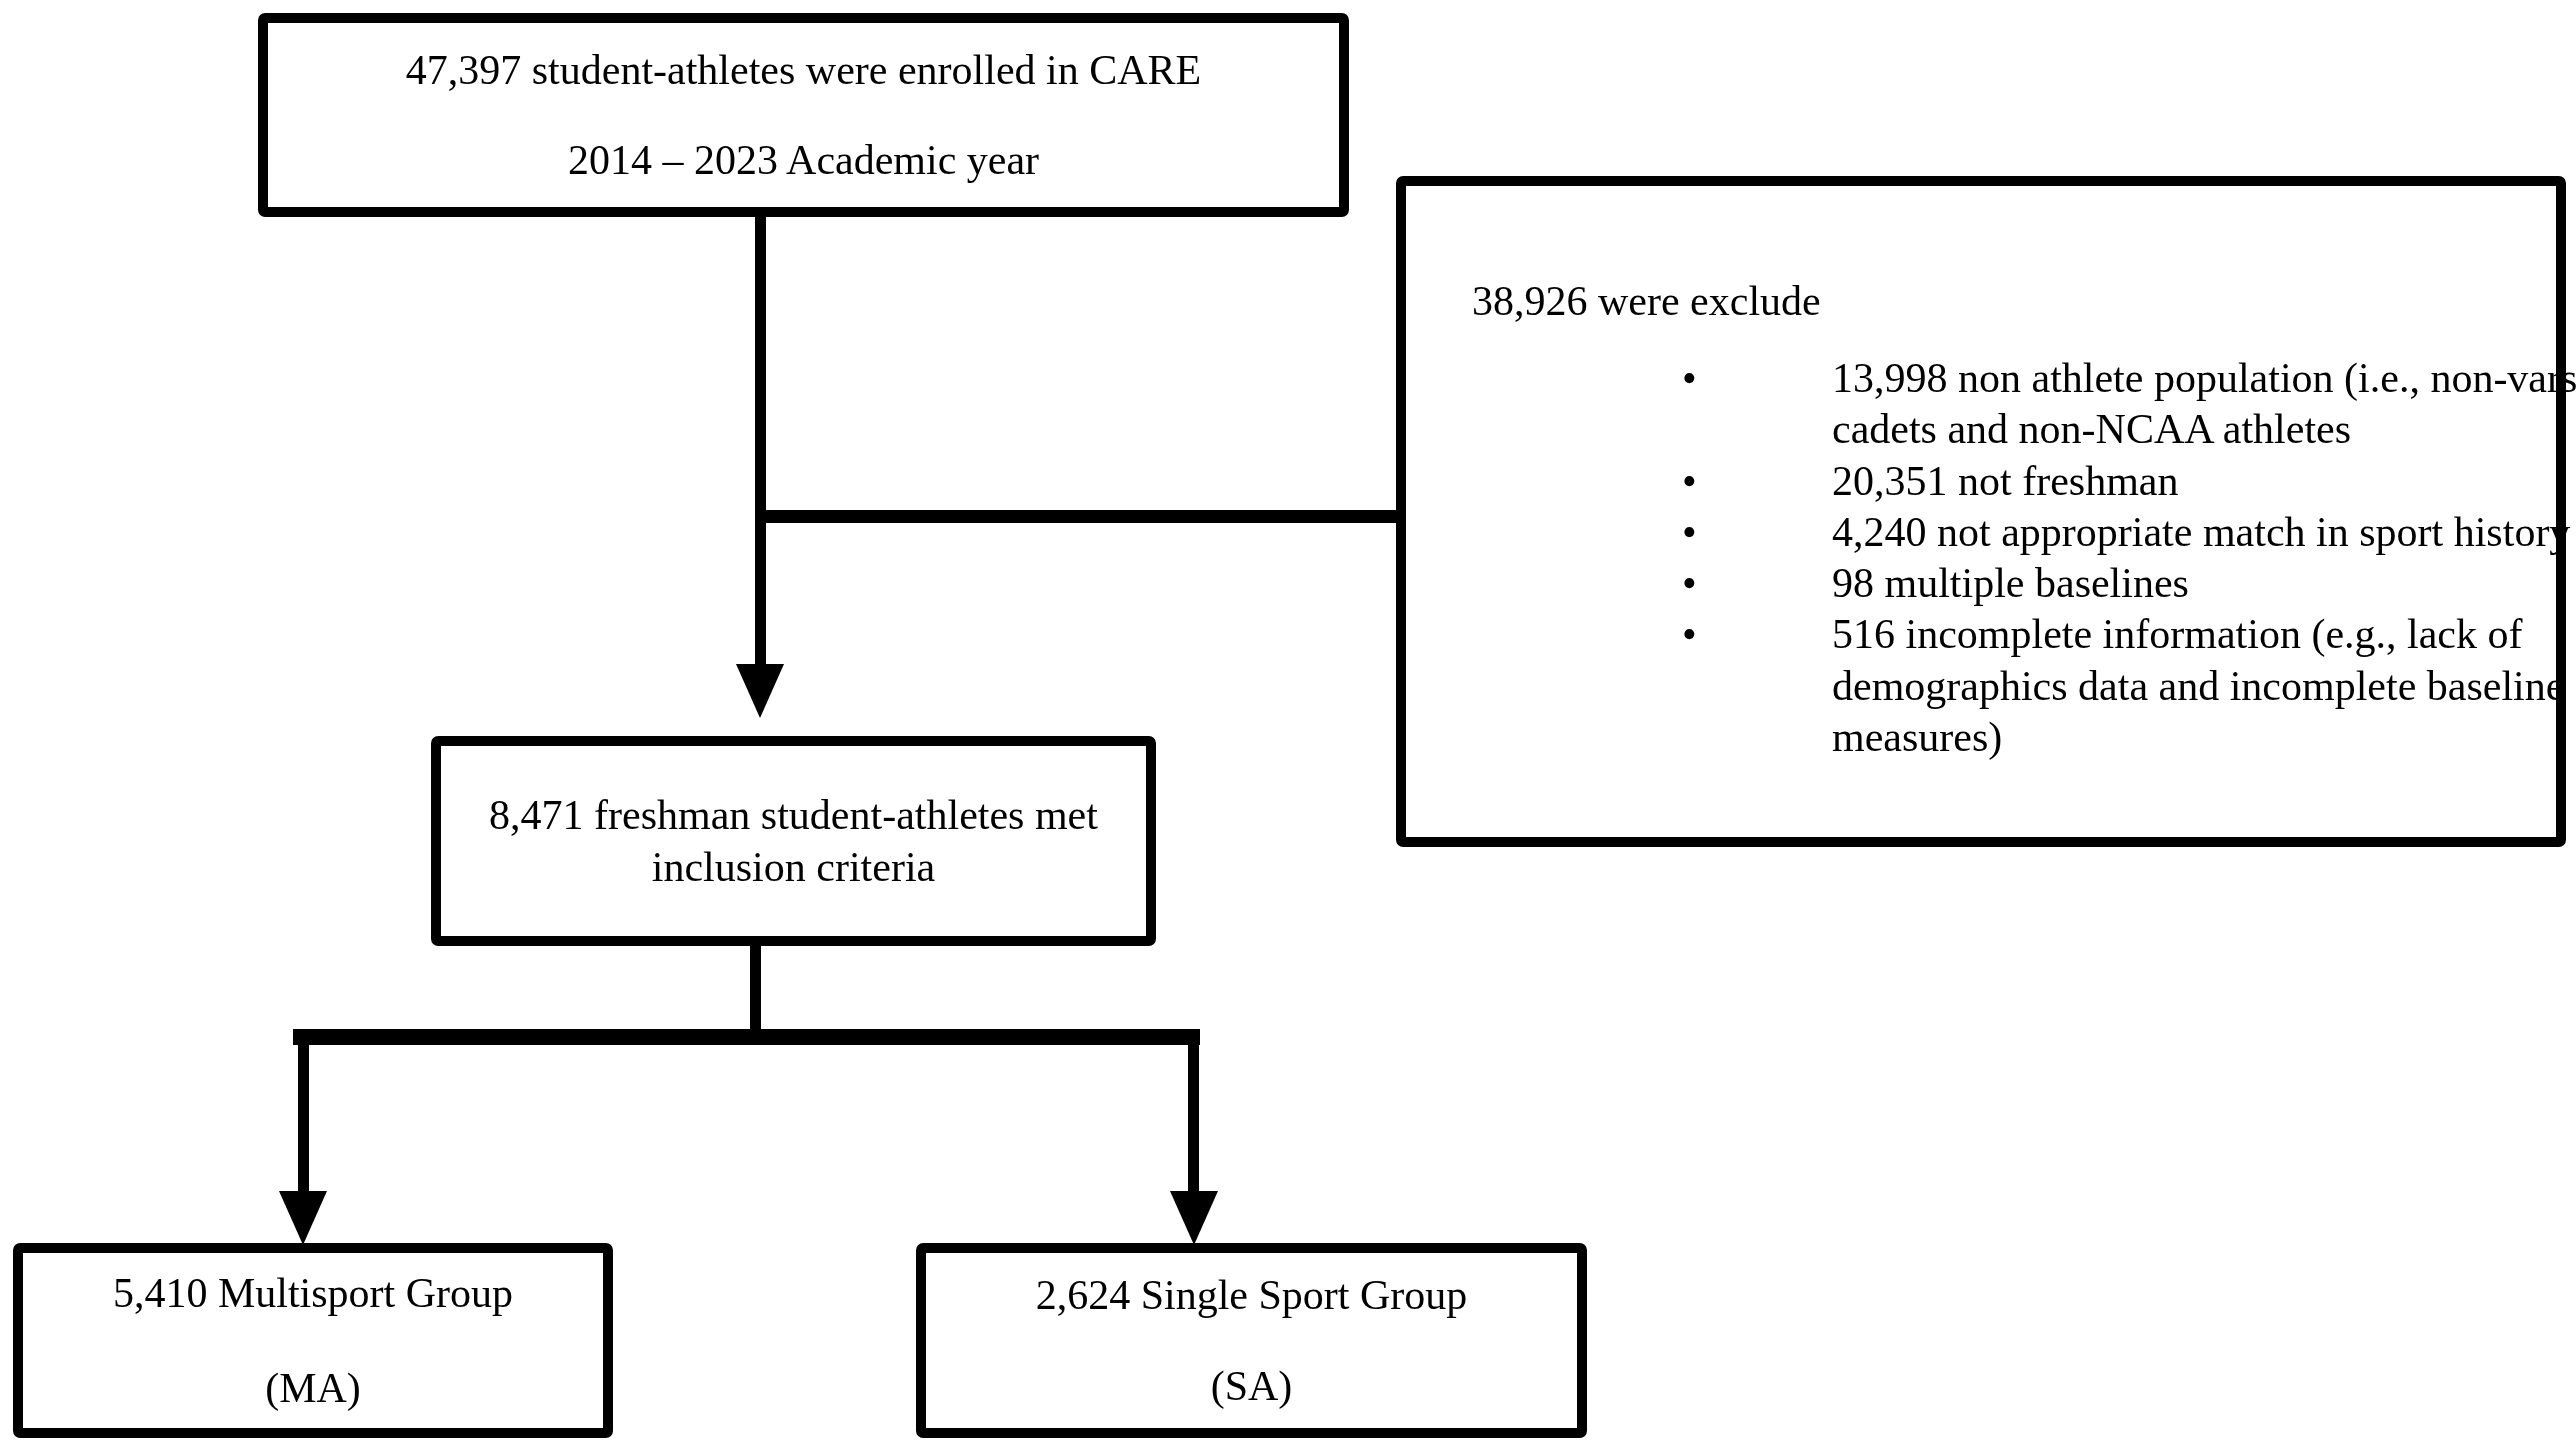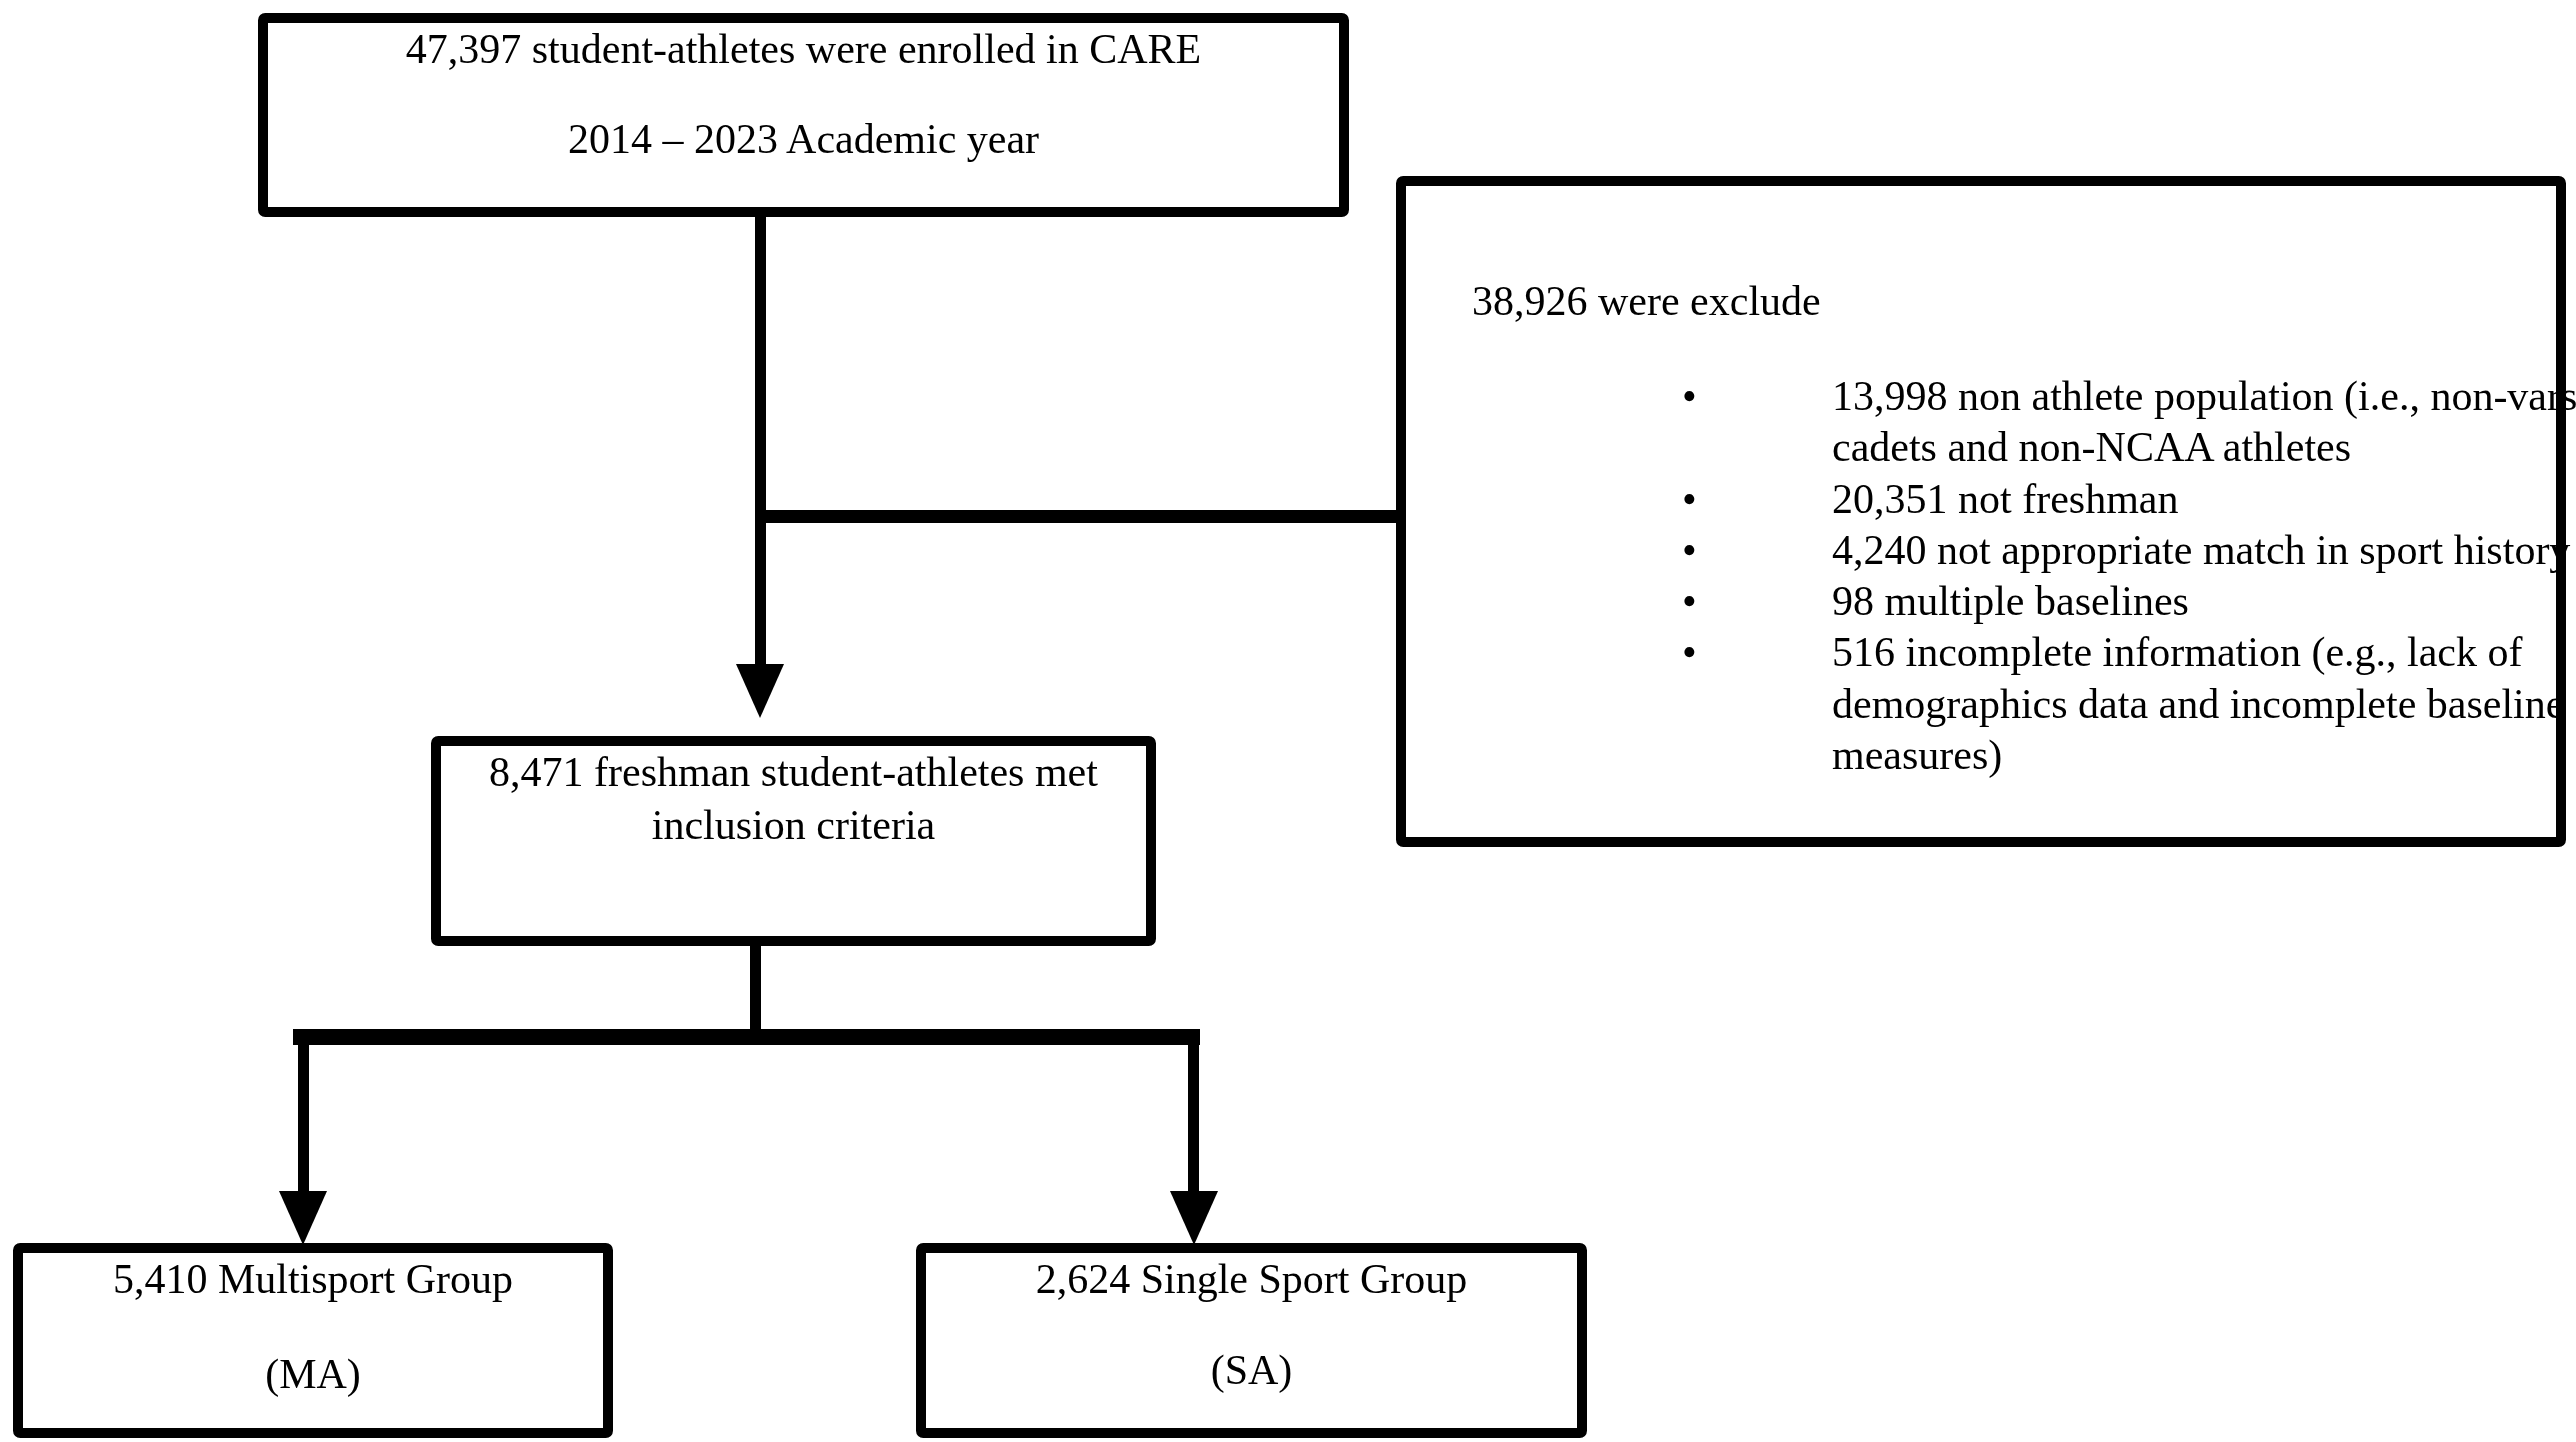--- a/index.html
+++ b/index.html
@@ -17,38 +17,39 @@
   }
   .box {
     position: absolute;
     border: 10.8px solid #000000;
     border-radius: 7.2px;
     background: #ffffff;
     box-sizing: border-box;
     display: flex;
     flex-direction: column;
     align-items: center;
+    justify-content: center;
     text-align: center;
     font-size: 42px;
     line-height: 1.25;
   }
   .box .bigline { display: block; }
   #top-box    { left: 258px;  top: 13px;   width: 1091px; height: 204px; gap: 37px; }
   #mid-box    { left: 431px;  top: 716px; width: 725px; height: 210px; padding: 0 12px; margin-top: 20px; }
   #bl-box     { left: 13px;   top: 1243px; width: 600px; height: 195px; gap: 42px; }
   #br-box     { left: 916px; top: 1243px; width: 671px; height: 195px; gap: 38px; }
 
   #excl-box {
     left: 1396px; top: 176px; width: 1170px; height: 671px;
     align-items: flex-start;
     justify-content: flex-start;
     text-align: left;
     padding: 90px 18px 18px 66px;
   }
-  #excl-header { margin-bottom: 44px; line-height: 1.22; font-family: Liberation Serif, serif; }
+  #excl-header { margin-bottom: 26px; line-height: 1.22; font-family: Liberation Serif, serif; }
   .bullet-list {
     display: flex;
     flex-direction: column;
     padding-left: 210px;
     box-sizing: border-box;
   }
   .bullet-row { display: flex; align-items: flex-start; }
   .bullet-marker {
     flex: 0 0 150px;
     width: 150px;

